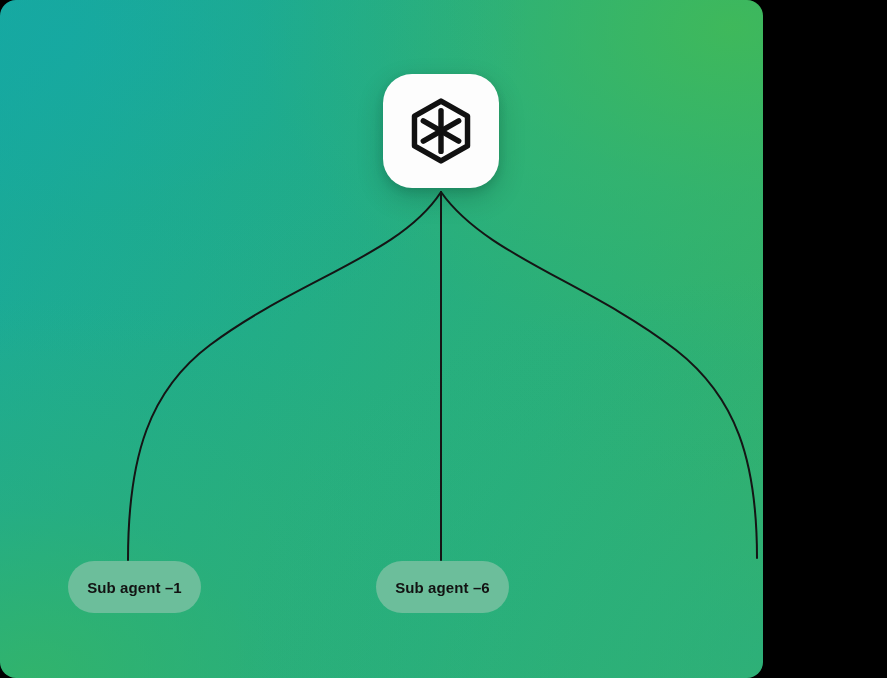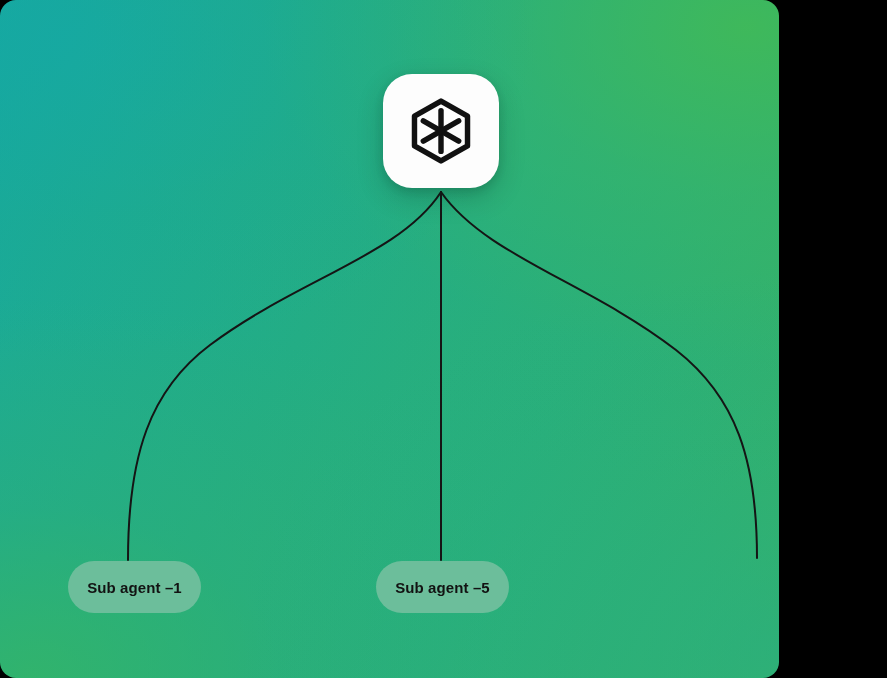--- a/index.html
+++ b/index.html
@@ -10,21 +10,20 @@
   body {
     font-family: "Liberation Sans", sans-serif;
   }
 
   #canvas {
     position: relative;
     width: 763px;
     height: 678px;
     overflow: hidden;
     background: #4c1d95;
-    padding-left: 16px;
   }
 
   
   .bg-base {
     position: absolute;
     inset: 0;
     background:
       linear-gradient(118deg,
         #17a9a0 0%,
         #1dab93 18%,
@@ -165,18 +164,18 @@
         <line x1="24" y1="65" x2="76" y2="35"></line>
       </g>
     </svg>
   </div>
 
   <div class="pill pill-1">
     <span class="pill-label">Sub agent –1</span>
   </div>
 
   <div class="pill pill-2">
-    <span class="pill-label">Sub agent –5</span>
+    <span class="pill-label">Sub agent –6</span>
   </div>
 
 
   <div class="corner-mask"></div>
 </div>
 
 </body></html>

